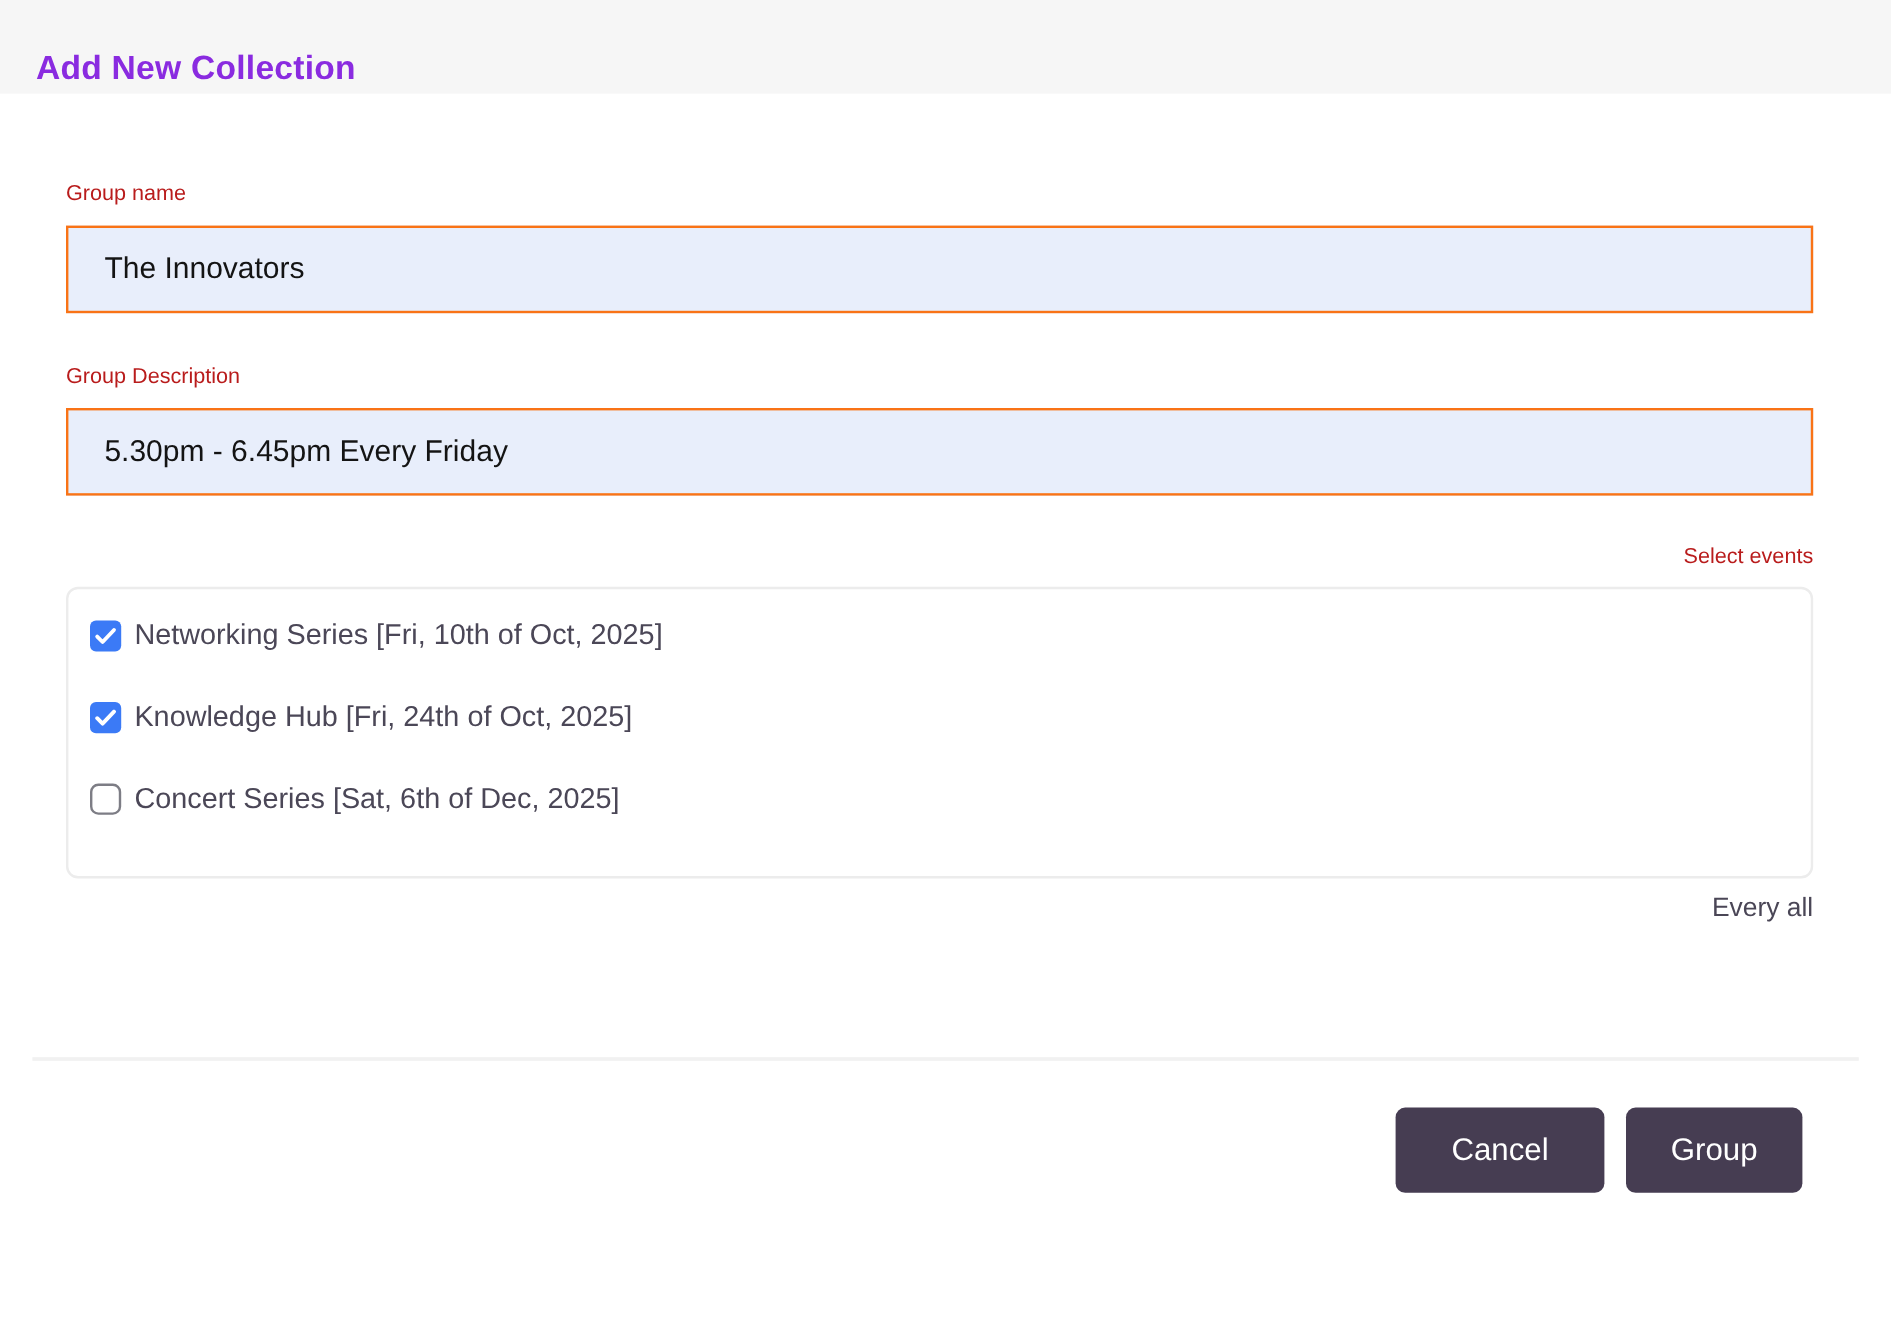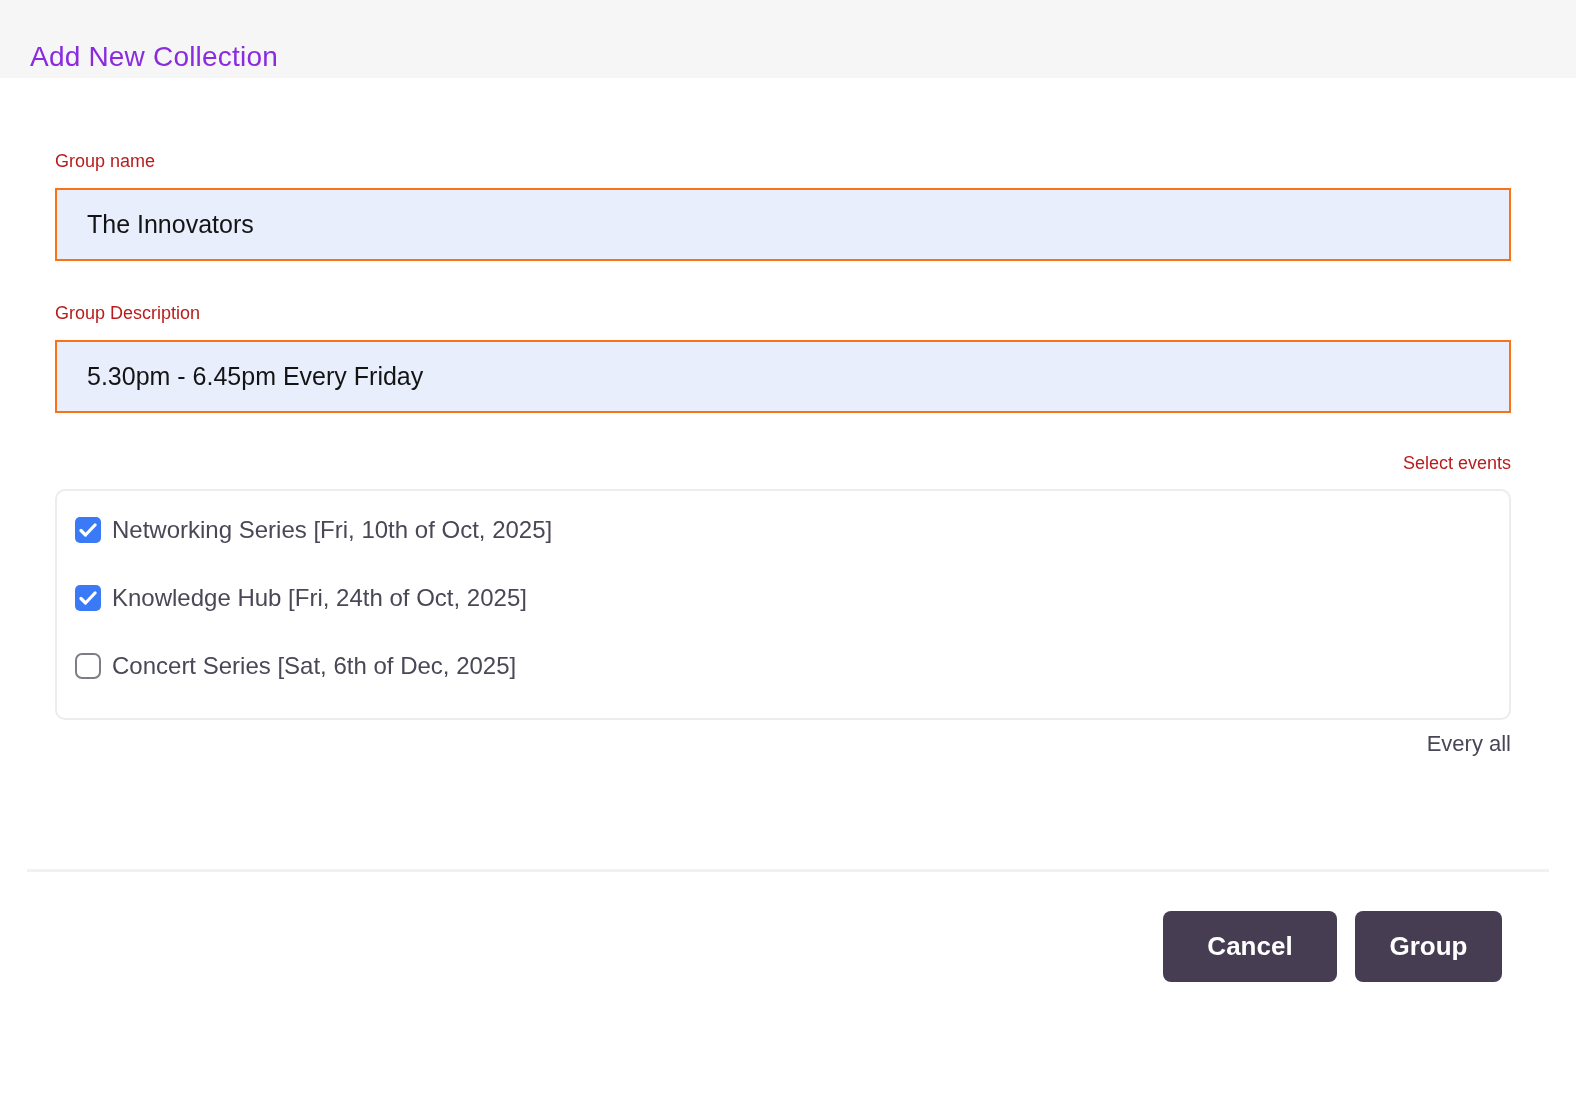--- a/index.html
+++ b/index.html
@@ -18,21 +18,21 @@
   .header {
     height: 78px;
     background: #f6f6f6;
     display: flex;
     align-items: center;
     padding-left: 30px;
   }
   .header-title {
     color: #8a2be0;
     font-size: 28px;
-    font-weight: 400;
+    font-weight: 700;
     letter-spacing: 0.2px;
     margin-top: 36px;
   }
 
   
   .content {
     padding: 70px 65px 0 55px;
   }
 
   .field-label {
@@ -57,21 +57,21 @@
   }
 
   .field-group-2 { margin-top: 39px; }
   .field-group-3 { margin-top: 37px; text-align: right; }
   .field-group-3 .field-label { margin-bottom: 13px; }
 
   
   .events-box {
     border: 2px solid #ececec;
     border-radius: 10px;
-    padding: 24px 20px 37px 18px;
+    padding: 24px 20px 49px 18px;
     background: #ffffff;
   }
   .event-row {
     display: flex;
     align-items: center;
     gap: 11px;
     margin-bottom: 38px;
     cursor: pointer;
   }
   .event-row:last-child { margin-bottom: 0; }
@@ -125,21 +125,21 @@
     padding-right: 74px;
   }
   .btn {
     height: 71px;
     border: none;
     border-radius: 8px;
     background: #463d52;
     color: #ffffff;
     font-family: "Liberation Sans", sans-serif;
     font-size: 26px;
-    font-weight: 700;
+    font-weight: 400;
     cursor: pointer;
     display: flex;
     align-items: center;
     justify-content: center;
   }
   .btn-cancel { width: 174px; }
   .btn-save { width: 147px; }
 </style>
 </head>
 <body>

